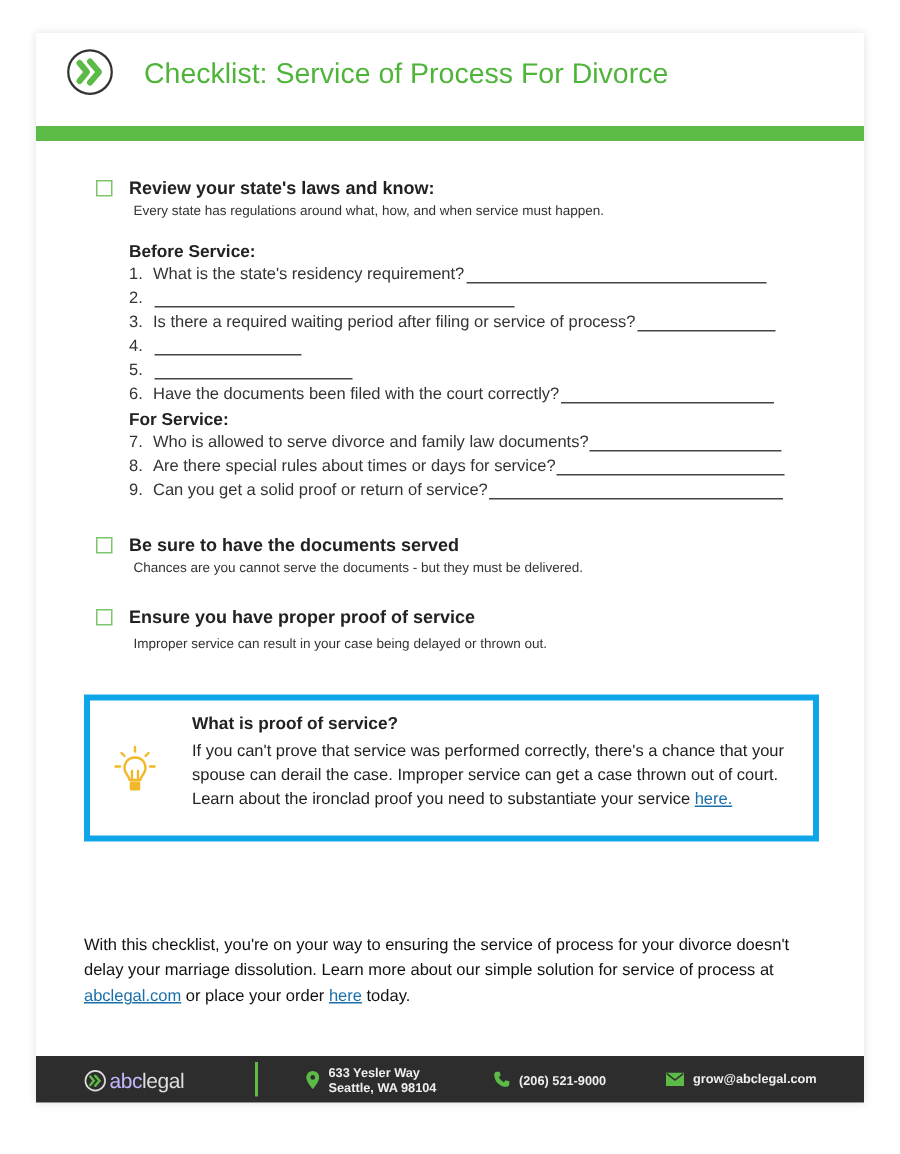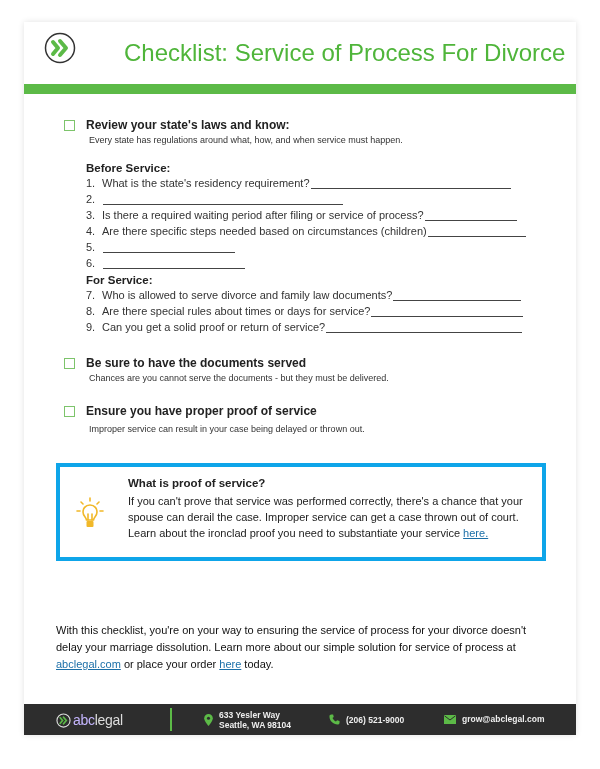--- a/index.html
+++ b/index.html
@@ -1,20 +1,20 @@
 <!DOCTYPE html>
 <html><head>
 <meta charset="utf-8">
 <style>
   html, body { margin:0; padding:0; background:#fff; }
   body { width:600px; height:769px; position:relative; font-family:"Liberation Sans", sans-serif; color:#222; overflow:hidden; }
   .card { position:absolute; left:24px; top:22px; width:552px; height:713px; background:#fff; box-shadow:0 0 6px rgba(0,0,0,0.12); }
   .header { position:absolute; left:0; top:0; width:552px; height:62px; }
   .logo-circle { position:absolute; left:20px; top:10px; width:32px; height:32px; }
-  .title { position:absolute; left:72px; top:17px; font-size:24px; color:#4fb53a; white-space:nowrap;margin-left:28px; }
+  .title { position:absolute; left:72px; top:17px; font-size:19px; color:#4fb53a; white-space:nowrap; }
   .green-band { position:absolute; left:0; top:62px; width:552px; height:10px; background:#5cba47; }
 
   .check-item { position:absolute; left:40px; }
   .checkbox { position:absolute; left:0; top:2px; width:9px; height:9px; border:1px solid #7dc46b; background:#fff; }
   .check-title { position:absolute; left:22px; top:0; font-size:12px; font-weight:bold; color:#222; white-space:nowrap; }
   .check-sub { position:absolute; left:25px; top:17px; font-size:9px; color:#333; white-space:nowrap; }
 
   .section-head { position:absolute; left:62px; font-size:11.5px; font-weight:bold; color:#222; }
   .q { position:absolute; left:62px; font-size:11px; color:#333; white-space:nowrap; display:flex; align-items:flex-end; }
   .q .num { width:16px; display:inline-block; }
@@ -72,29 +72,29 @@
     <span class="num">2.</span>
     <span class="line" style="width:240px;"></span>
   </div>
   <div class="q" style="top:187px;">
     <span class="num">3.</span>
     <span>Is there a required waiting period after filing or service of process?</span>
     <span class="line" style="width:92px;"></span>
   </div>
   <div class="q" style="top:203px;">
     <span class="num">4.</span>
-    <span>Are there specific steps needed based on circumstances (children)</span>
     <span class="line" style="width:98px;"></span>
   </div>
   <div class="q" style="top:219px;">
     <span class="num">5.</span>
     <span class="line" style="width:132px;"></span>
   </div>
   <div class="q" style="top:235px;">
     <span class="num">6.</span>
+    <span>Have the documents been filed with the court correctly? </span>
     <span class="line" style="width:142px;"></span>
   </div>
 
   <div class="section-head" style="top:252px;">For Service:</div>
 
   <div class="q" style="top:267px;">
     <span class="num">7.</span>
     <span>Who is allowed to serve divorce and family law documents?</span>
     <span class="line" style="width:128px;"></span>
   </div>

